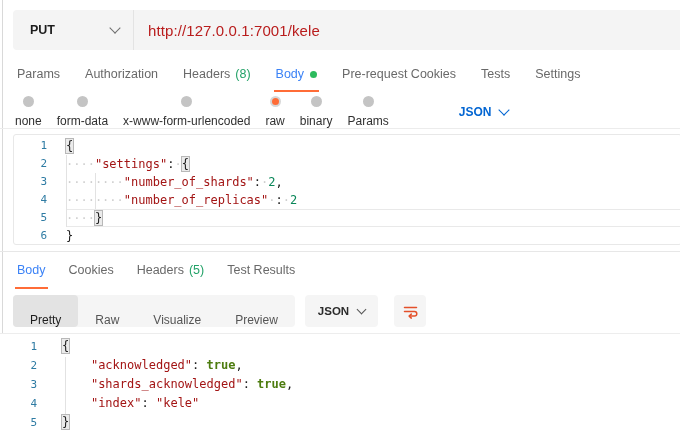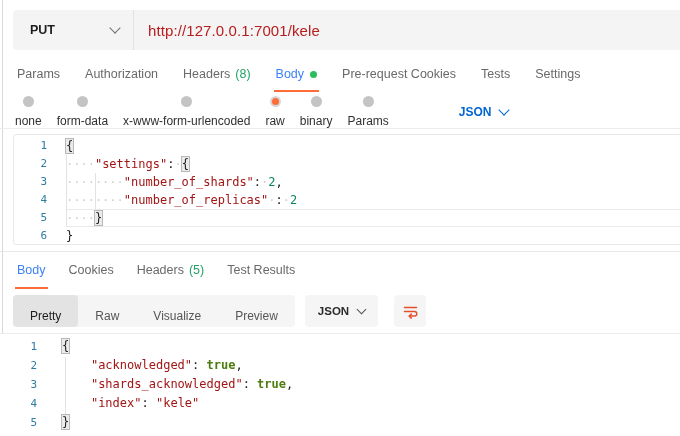--- a/index.html
+++ b/index.html
@@ -66,21 +66,21 @@
   .tk-str{color:#a31515;}
   .tk-num{color:#098658;}
   .tk-bool{color:#4d7c0f;font-weight:600;}
   .tk-ws{color:#cfcfcf;}
   .tk-plain{color:#202020;}
   .tk-hl{background:#ebebeb;outline:1px solid #b8b8b8;color:#202020;}
 
   
   .res-toolbar{position:absolute;left:13px;top:295px;height:32px;display:flex;align-items:center;}
   .seg-group{display:flex;height:32px;background:#f5f5f5;border-radius:4px;align-items:stretch;}
-  .seg{display:flex;align-items:flex-start;padding:14px 17px;font-size:12px;color:#555;border-radius:4px;cursor:pointer;}
+  .seg{display:flex;align-items:flex-end;padding:0 17px;font-size:12px;color:#555;border-radius:4px;cursor:pointer;}
   .seg.sel{background:#e3e3e3;color:#1d1d1d;}
   .pill{height:32px;background:#f5f5f5;border-radius:4px;display:flex;align-items:center;box-sizing:border-box;}
   .res-lang{margin-left:10px;padding:0 13px;gap:9px;font-size:11.5px;font-weight:600;color:#2b2b2b;cursor:pointer;}
   .res-lang .chev{border-color:#555;width:6px;height:6px;}
   .wrap-btn{margin-left:16px;width:32px;justify-content:center;cursor:pointer;}
 </style>
 </head>
 <body>
 
 <div class="left-edge"></div>

